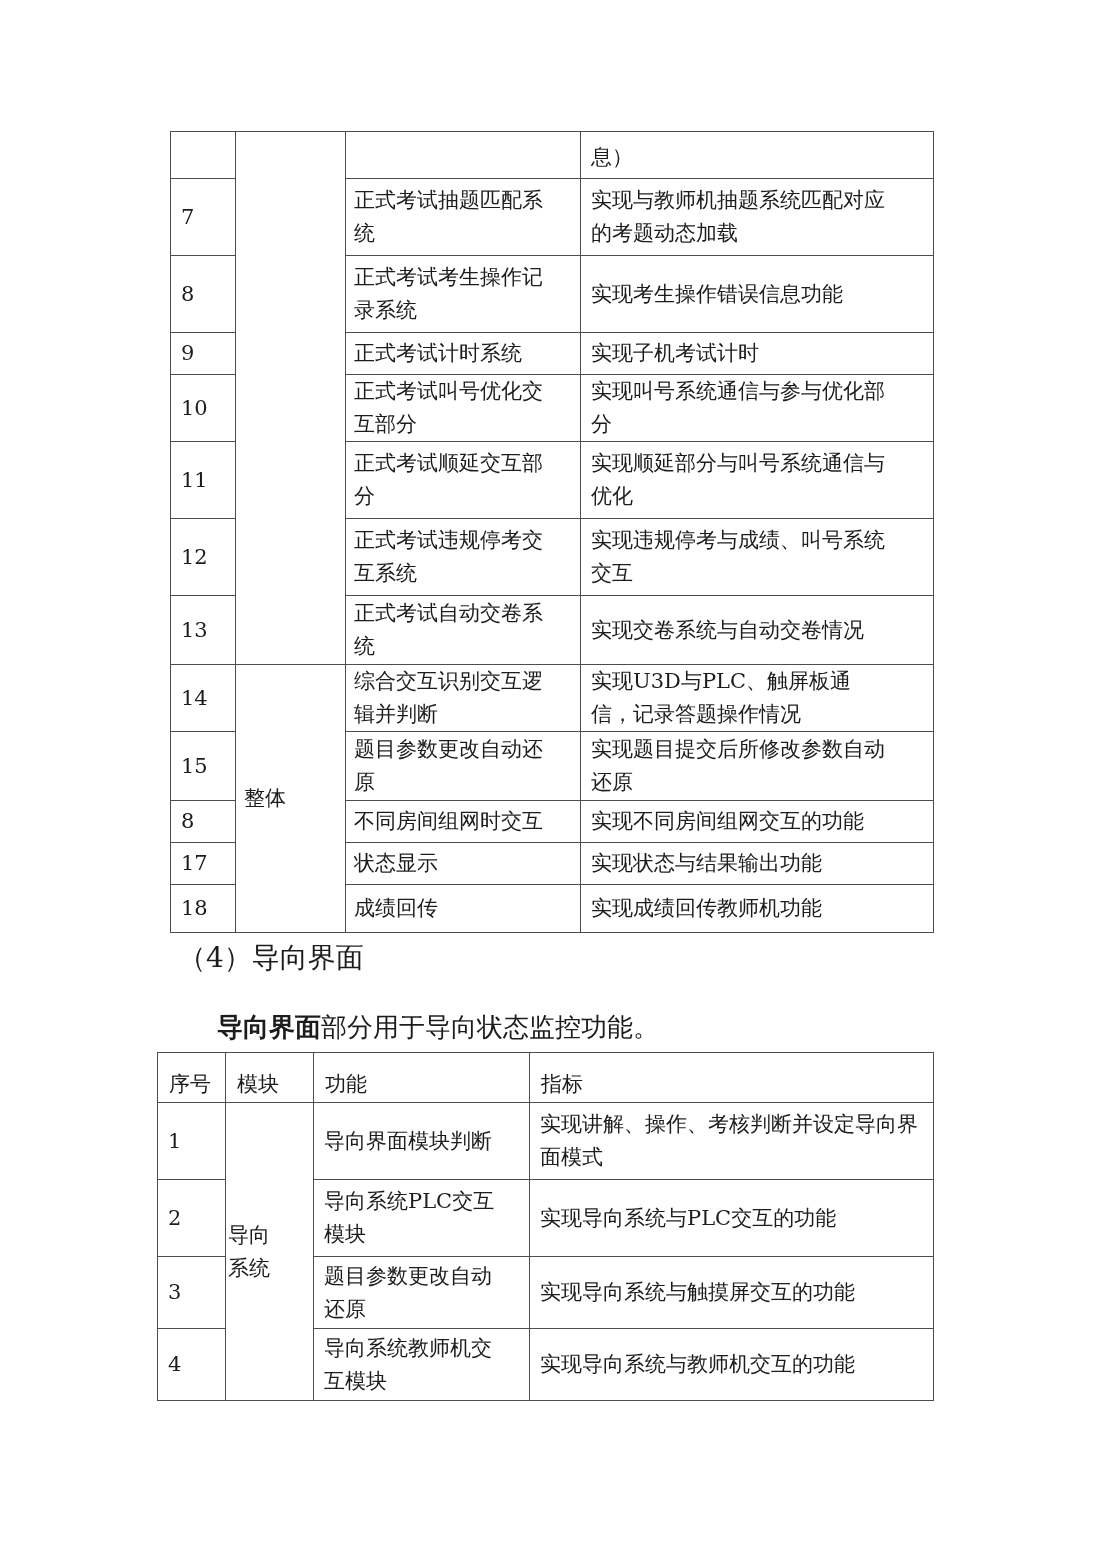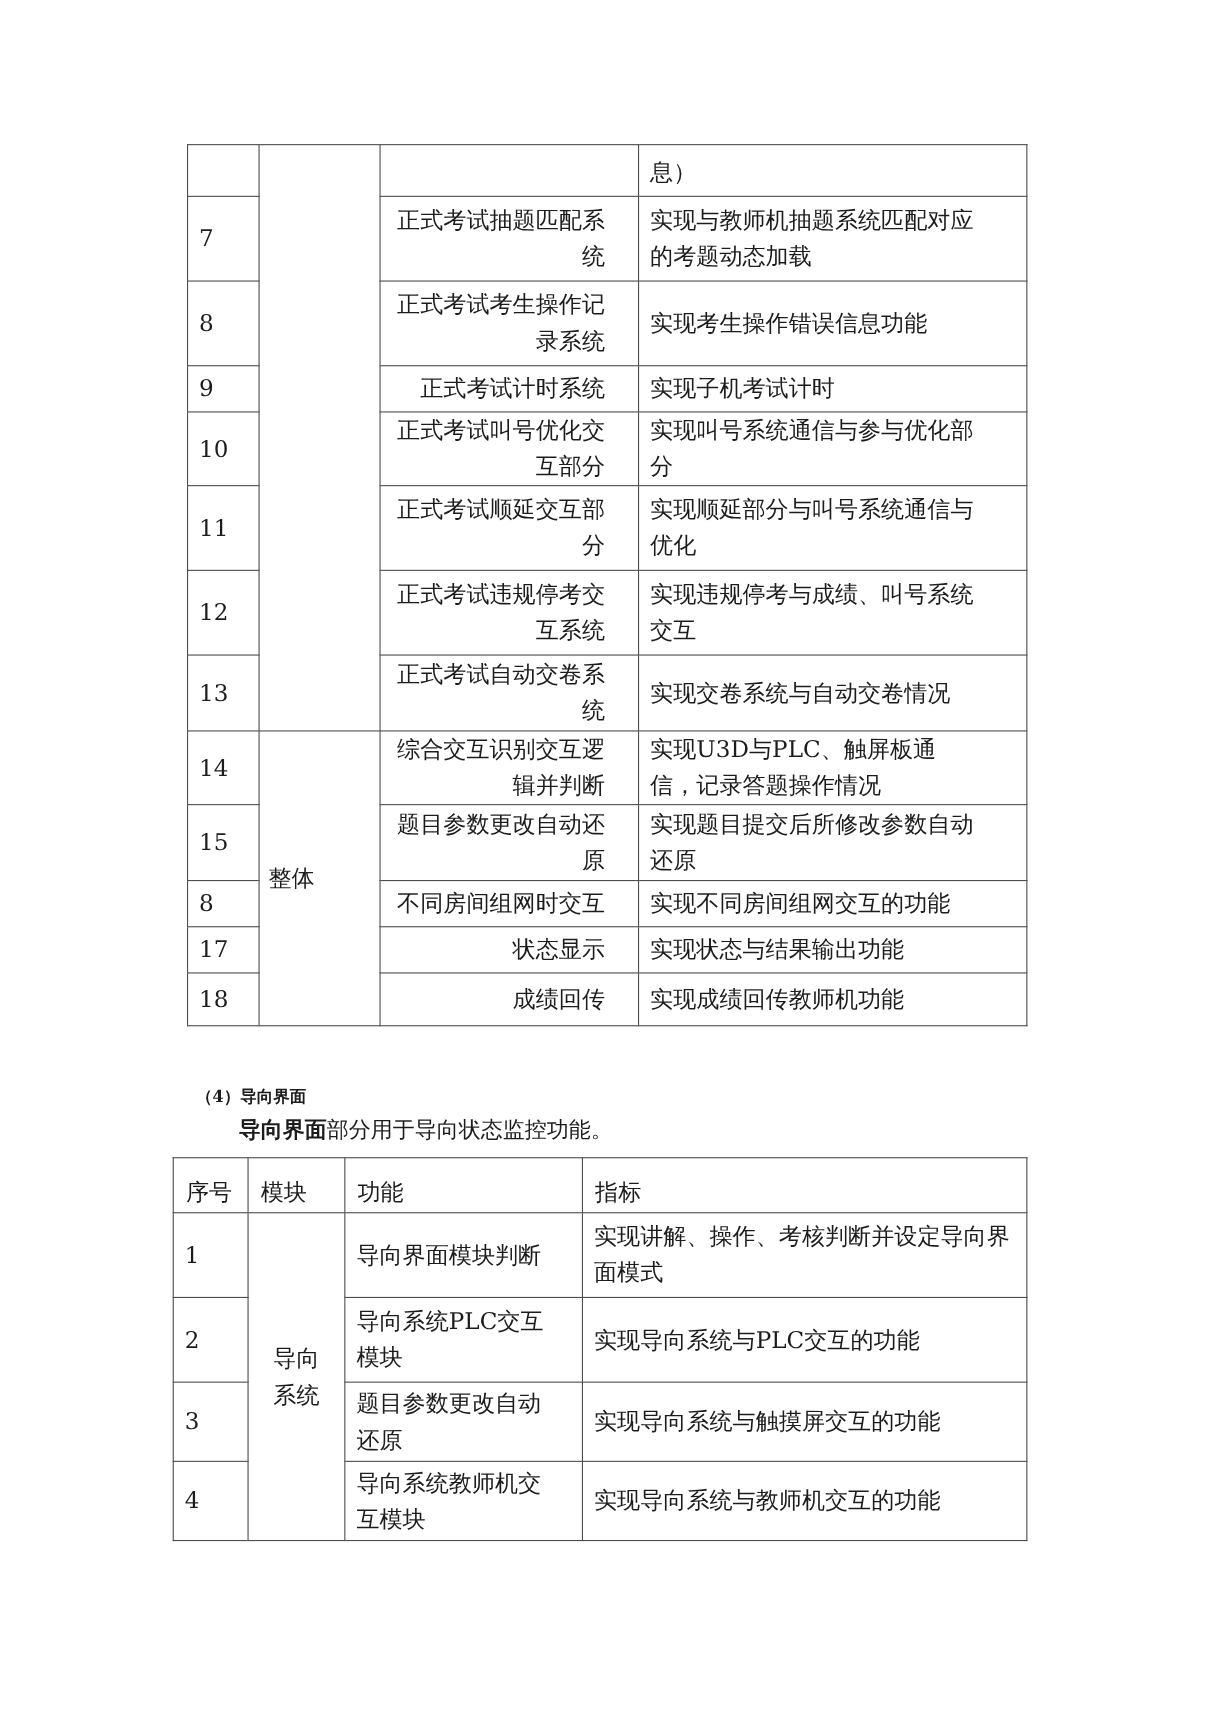--- a/index.html
+++ b/index.html
@@ -29,43 +29,42 @@
     overflow: hidden;
     word-break: break-all;
   }
   
   .t1 { left: 170px; top: 131px; width: 763px; }
   
   .t2 { left: 157px; top: 1052px; width: 776px; }
 
   .seq-cell   { padding: 0 4px 0 10px; }
   .mod1-cell  { padding: 0 4px 0 8px; vertical-align: middle; }
-  .func1-cell { padding: 0 30px 0 8px; text-align: right; }   
+  .func1-cell { padding: 0 30px 0 8px; }   
   .ind1-cell  { padding: 0 43px 0 10px; }  
   .cont-cell  { vertical-align: top; padding-top: 5px; }
 
   .hdr-cell   { padding: 13px 4px 0 11px; }
-  .mod2-cell  { text-align: center; white-space: pre-line; padding: 0 2px; vertical-align: middle; }
+  .mod2-cell  { text-align: left; white-space: pre-line; padding: 0 2px; vertical-align: middle; }
   .func2-cell { padding: 0 21px 0 10px; }  
   .ind2-cell  { padding: 0 6px 0 10px; }   
 
   .sec-heading {
     position: absolute;
     left: 178px;
-    top: 983px;
-    font-size: 15px;
+    top: 944px;
+    font-size: 28px;
     line-height: 28px;
     white-space: nowrap;
-    font-weight: bold;
   }
   .sec-intro {
     position: absolute;
     left: 217px;
     top: 1013px;
-    font-size: 20px;
+    font-size: 26px;
     line-height: 28px;
     white-space: nowrap;
   }
   .sec-intro .bold { font-weight: bold; }
 </style>
 </head>
 <body>
 
 <div class="page">
 

